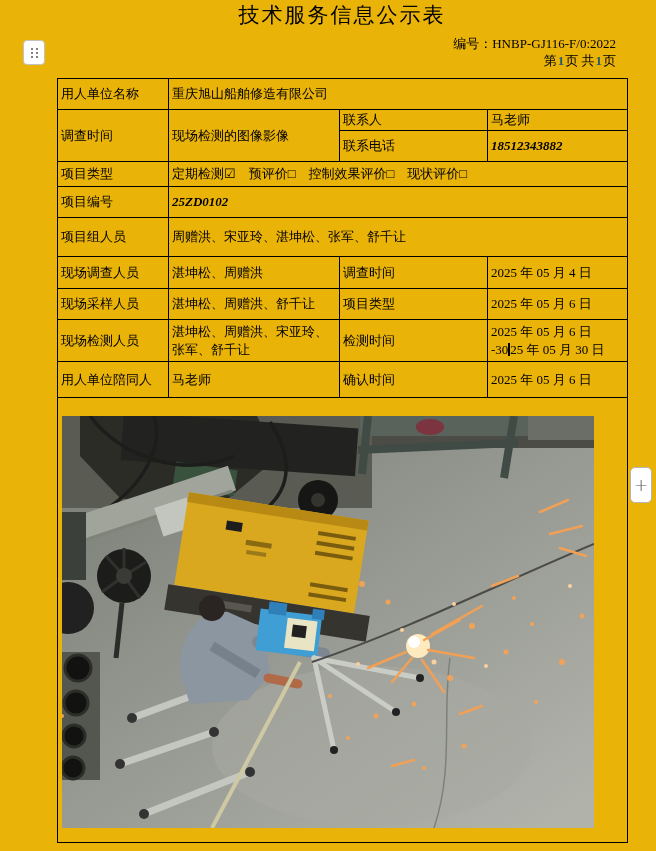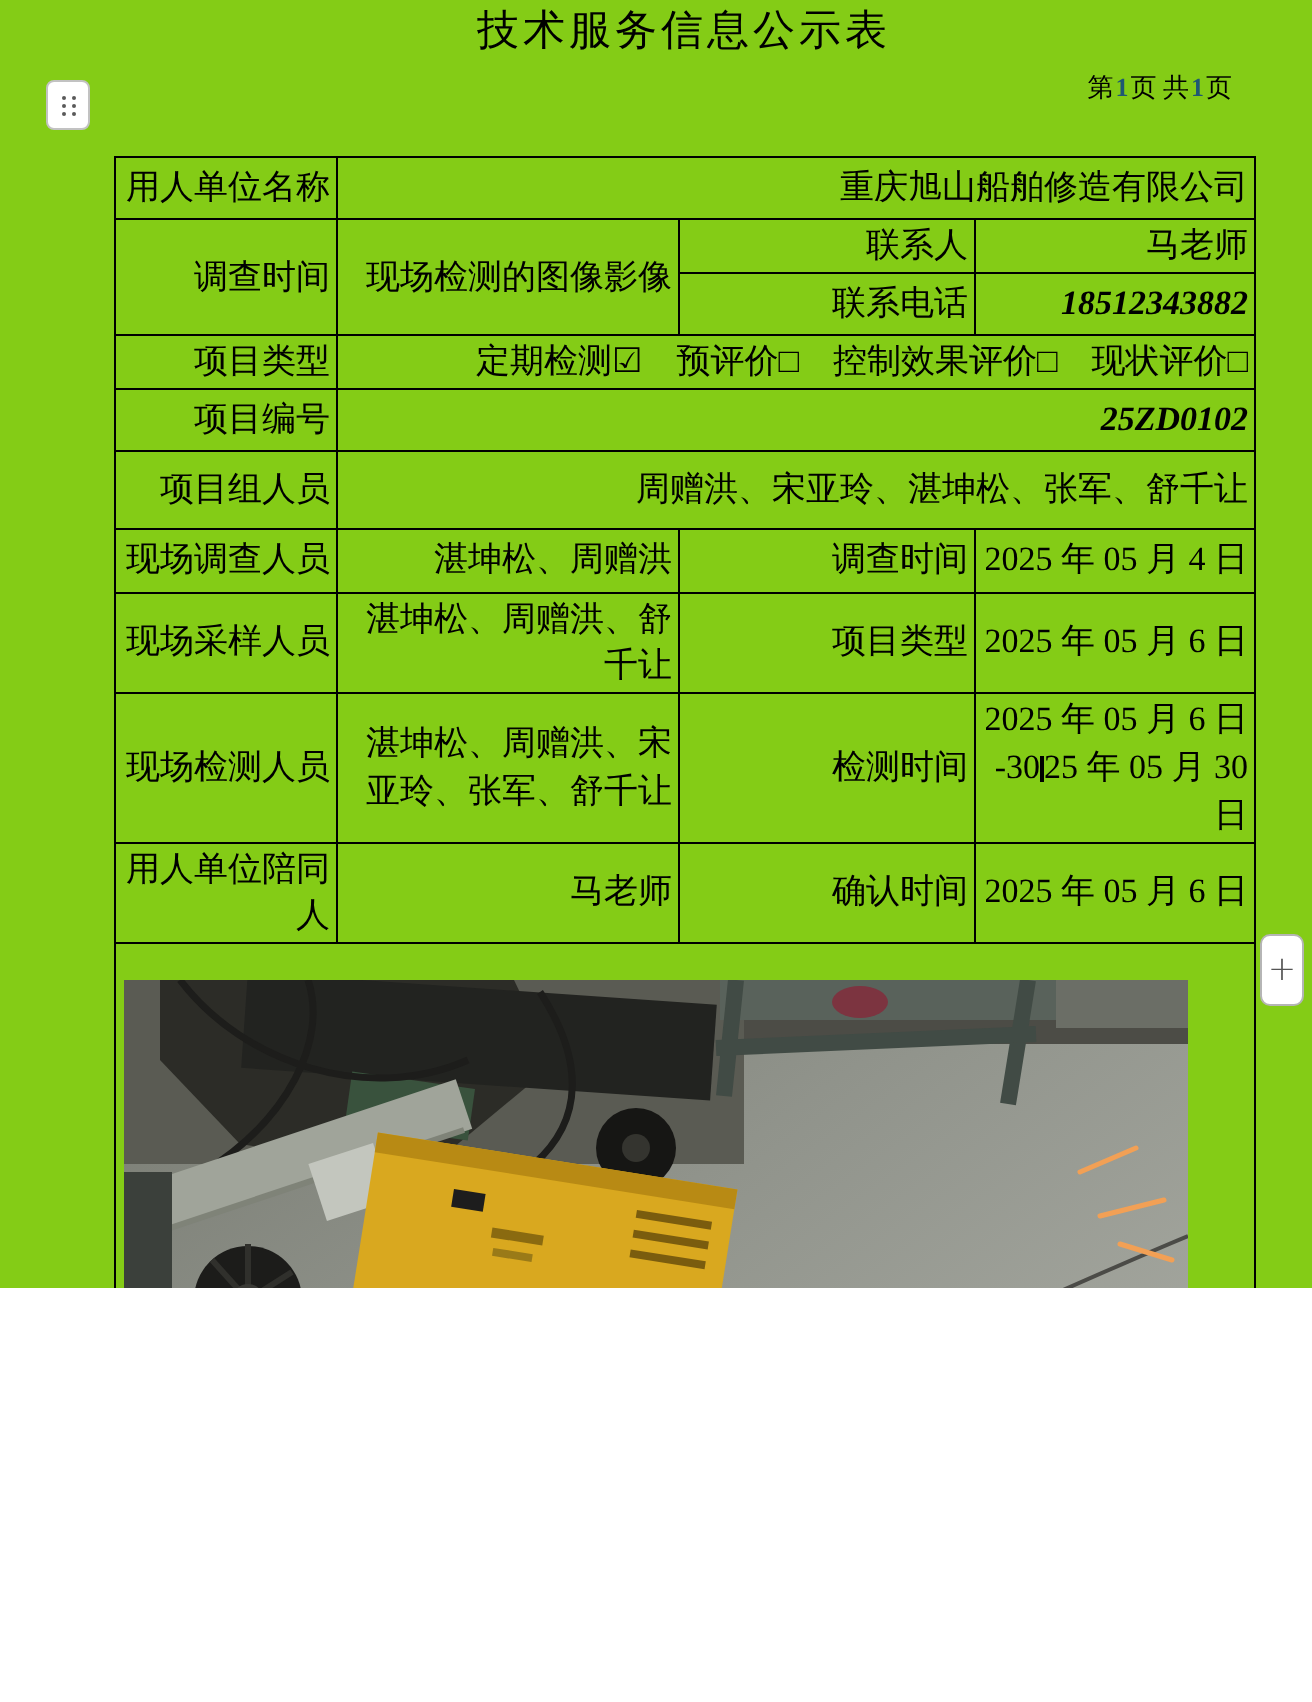--- a/index.html
+++ b/index.html
@@ -1,18 +1,18 @@
 <!DOCTYPE html>
 <html><head>
 <meta charset="utf-8">
 <style>
   * { margin:0; padding:0; box-sizing:border-box; }
   html,body { background:#fff; }
   .page {
-    position:relative; width:656px; height:644px; background:#84cc16;
+    position:relative; width:656px; height:851px; background:#eab308;
     overflow:hidden; color:#000;
     font-family:"Liberation Serif","DejaVu Serif",serif;
   }
   .title {
     position:absolute; top:1px; left:57px; width:570px;
     text-align:center; font-size:21px; font-weight:500; letter-spacing:2px;
   }
   .doc-meta {
     position:absolute; top:35px; right:40px; text-align:right;
     font-size:13px; line-height:17px; white-space:nowrap;
@@ -29,22 +29,22 @@
     position:absolute; left:630px; top:467px; width:22px; height:36px;
     border:1px solid #b5b5b5; border-radius:5px; background:#fff; color:#555;
     font-family:"DejaVu Sans","Liberation Sans",sans-serif; font-size:17px; font-weight:300;
     display:flex; align-items:center; justify-content:center; cursor:pointer;
   }
   table.form {
     position:absolute; left:57px; top:78px; width:570px;
     border-collapse:collapse; table-layout:fixed;
   }
   table.form td {
-    border:1px solid #000; text-align:right; vertical-align:middle;
-    font-size:17px; line-height:1.4; padding:1px 3px; overflow:hidden;
+    border:1px solid #000; text-align:left; vertical-align:middle;
+    font-size:13px; line-height:1.4; padding:1px 3px; overflow:hidden;
   }
   td.bold-num { font-weight:bold;font-style:italic; }
   .caret {
     display:inline-block; width:2px; height:13px; background:#000;
     vertical-align:-2px; margin:0 0px;
   }
   td.caption-cell {
     text-align:left; vertical-align:top; padding:3px 2px 0 3px; height:445px;
     font-size:13.5px;
   }
@@ -52,20 +52,21 @@
   .photo-wrap svg { display:block; }
 </style>
 </head>
 <body>
 
 <div class="page">
 
   <div class="title">技术服务信息公示表</div>
 
   <div class="doc-meta">
+    <div><span>编号：</span><span>HNBP-GJ116-F/0:2022</span></div>
     <div><span>第</span><span class="pnum">1</span><span>页 共</span><span class="pnum">1</span><span>页</span></div>
   </div>
 
   <div class="handle-btn">
     <span class="dots">
         <i></i>
         <i></i>
         <i></i>
         <i></i>
         <i></i>

